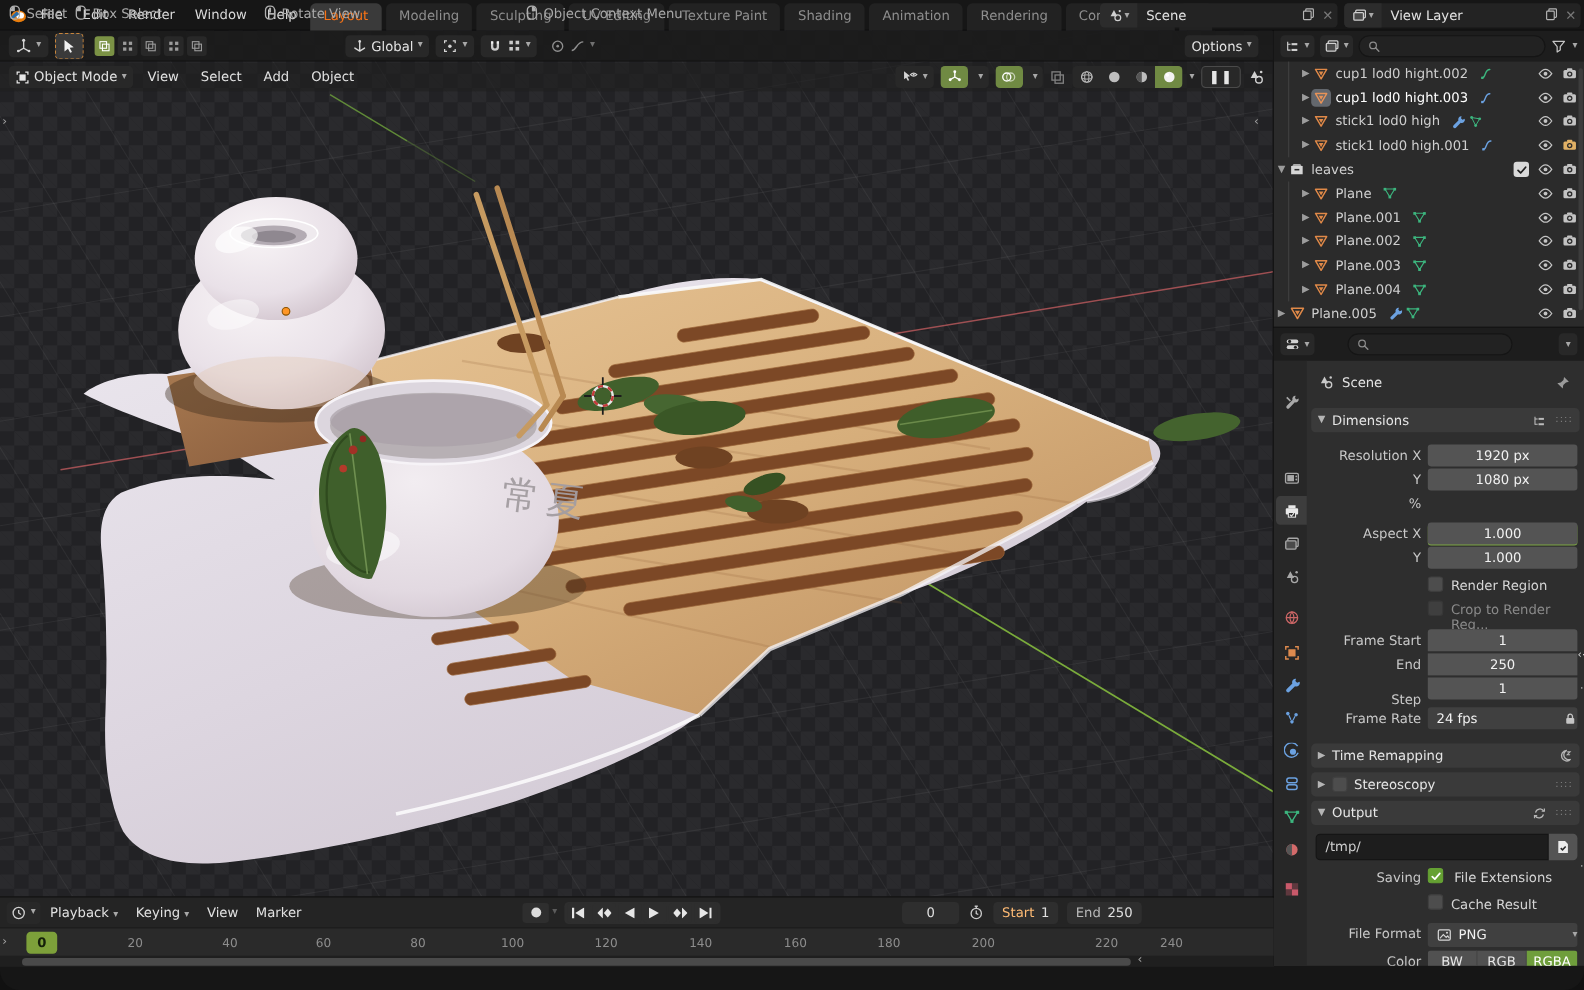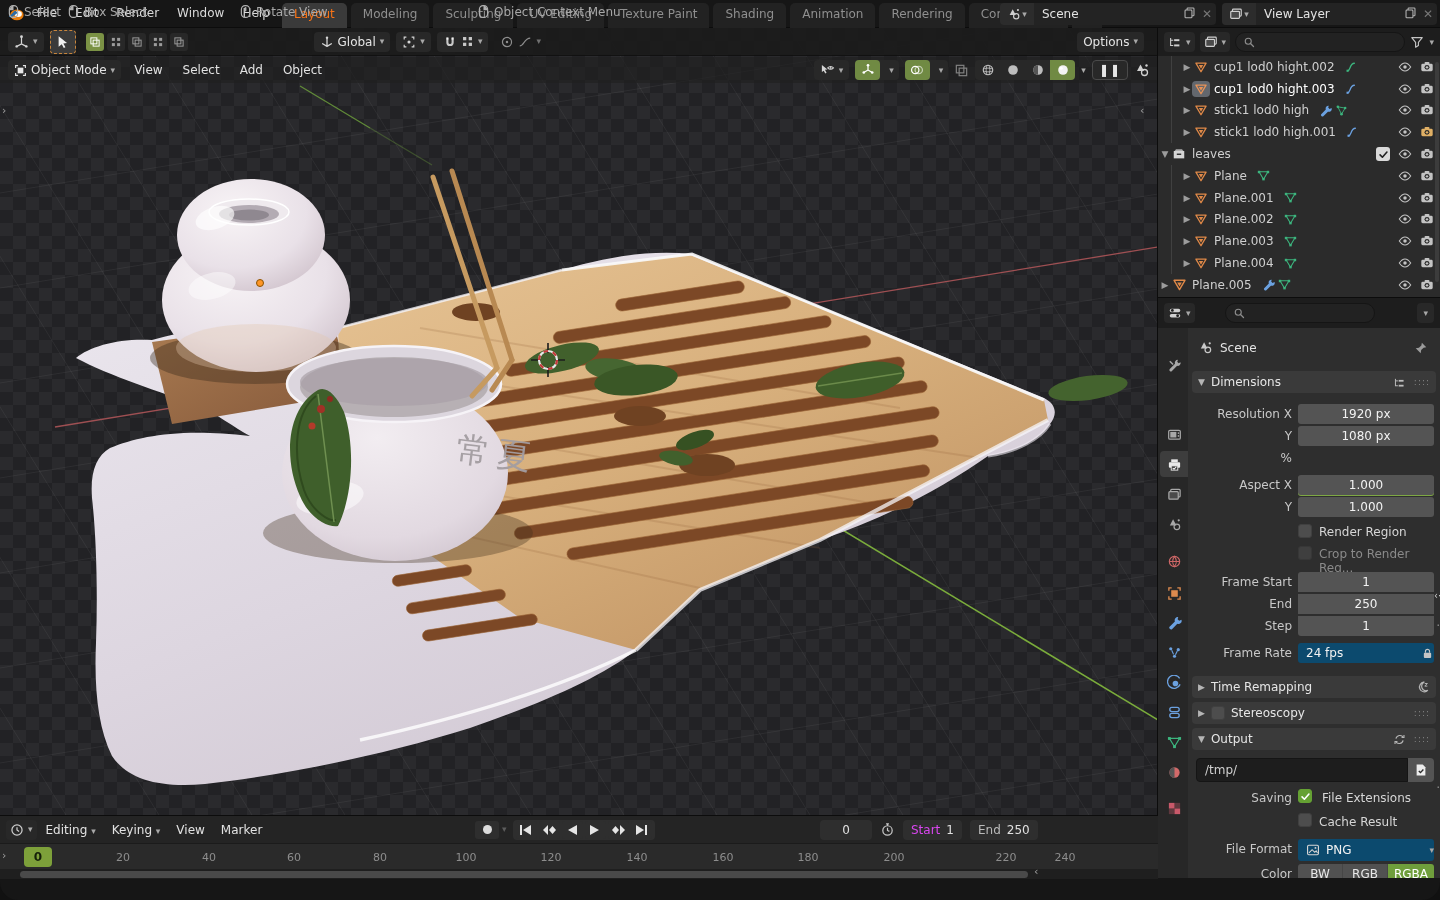--- a/index.html
+++ b/index.html
@@ -69,21 +69,21 @@
   
   #props { left:1158px; top:298px; width:282px; height:580px; background:#2e2e2e; overflow:hidden; }
   #props-header { left:0; top:0; width:282px; height:30px; background:#1d1d1d; display:flex; align-items:center; gap:6px; padding:0 6px; }
   #props-nav { left:0; top:30px; width:30px; height:550px; background:#272727; }
   .ptab { position:absolute; left:2px; width:28px; height:26px; display:flex; align-items:center; justify-content:center; border-radius:4px 0 0 4px; }
   .ptab.active { background:#3d3d3d; }
   .pcontent { position:absolute; left:30px; top:30px; width:252px; height:550px; }
   .plabel { position:absolute; left:4px; width:100px; text-align:right; color:#c8c8c8; }
   .pfield { position:absolute; left:110px; width:136px; height:20px; background:#545454; border-radius:3px; color:#f2f2f2; text-align:center; line-height:20px; }
   .pfield.slider { background:#7ea844;margin-top:28px; }
-  .pfield.dd { background:#0c4a6e; text-align:left; padding-left:8px; display:flex; align-items:center; }
+  .pfield.dd { background:#404040; text-align:left; padding-left:8px; display:flex; align-items:center; }
   .panelhead { position:absolute; left:4px; width:244px; height:22px; background:#3a3a3a; border-radius:4px; display:flex; align-items:center; gap:6px; padding:0 6px; color:#e6e6e6; }
   .panelhead .trih { font-size:9px; color:#b5b5b5; }
   .cbx { position:absolute; width:14px; height:14px; border-radius:3px; background:#4d4d4d; border:1px solid #404040; display:flex; align-items:center; justify-content:center; }
   .cbx.on { background:#65a133; border-color:#65a133; }
   .cblabel { position:absolute; color:#d6d6d6; }
   .dim { color:#8a8a8a; }
   .gripdots { color:#808080; font-size:9px; letter-spacing:1px; }
 
   
   #timeline { left:0; top:815px; width:1158px; height:63px; background:#242424; border-top:1px solid #0c0c0c; border-right:1px solid #0c0c0c; }
@@ -1150,21 +1150,21 @@
       <div class="cbx" style="left:110px;top:196px"></div>
       <div class="cblabel" style="left:131px;top:197px">Render Region</div>
       <div class="cbx" style="left:110px;top:218px;opacity:.55"></div>
       <div class="cblabel dim" style="left:131px;top:219px">Crop to Render Reg...</div>
 
       <div class="plabel" style="top:247px">Frame Start</div>
       <div class="pfield" style="top:244px;border-radius:3px 3px 0 0">1</div>
       <div class="plabel" style="top:269px">End</div>
       <div class="pfield" style="top:266px;border-radius:0">250</div>
       <div class="abs" style="left:246px;top:262px;color:#cfcfcf;font-size:10px">‹⋯›</div>
-      <div class="plabel" style="top:291px">Step</div>
+      <div class="plabel" style="top:301px">Step</div>
       <div class="pfield" style="top:288px;border-radius:0 0 3px 3px">1</div>
       <div class="abs" style="left:248px;top:290px;color:#8f8f8f">⋯</div>
 
       <div class="plabel" style="top:318px">Frame Rate</div>
       <div class="pfield dd" style="top:315px">
         <span>24 fps</span>
         <svg style="margin-left:auto" width="13" height="13" color="#c5c5c5">
             <use href="#i-lock"></use>
           </svg>
       </div>
@@ -1234,21 +1234,21 @@
   </div>
 
   <div id="timeline" class="abs">
     <div id="tl-header">
       <div class="hbtn" style="padding:0 4px">
           <svg width="14" height="14" color="#d0d0d0">
             <use href="#i-clock"></use>
           </svg>
           <span class="chev">▾</span>
         </div>
-      <span class="menu-sm"><span>Editing</span> <span class="chev">▾</span></span>
+      <span class="menu-sm"><span>Playback</span> <span class="chev">▾</span></span>
       <span class="menu-sm"><span>Keying</span> <span class="chev">▾</span></span>
       <span class="menu-sm">View</span>
       <span class="menu-sm">Marker</span>
 
       <div style="position:absolute;left:474px;display:flex;align-items:center">
         <div class="transport" style="width:24px">
             <span style="width:9px;height:9px;border-radius:50%;background:#dcdcdc;display:inline-block"></span>
           </div>
         <span class="chev" style="color:#5c5c5c;margin:0 6px 0 2px">▾</span>
         <div style="display:flex;background:#2e2e2e;border-radius:4px;padding:1px 2px">
@@ -1290,21 +1290,21 @@
       </div>
 
       <div style="position:absolute;left:820px;display:flex;align-items:center;gap:8px">
         <div class="tl-pill" style="width:52px;justify-content:center">
             <span>0</span>
           </div>
         <svg width="15" height="15" color="#c9c9c9">
             <use href="#i-stopwatch"></use>
           </svg>
         <div class="tl-pill">
-          <span style="color:#d946ef">Start</span>
+          <span style="color:#fdba74">Start</span>
           <span>1</span>
         </div>
         <div class="tl-pill">
           <span style="color:#b9b9b9">End</span>
           <span>250</span>
         </div>
       </div>
     </div>
 
     <div id="tl-ruler" class="abs">

